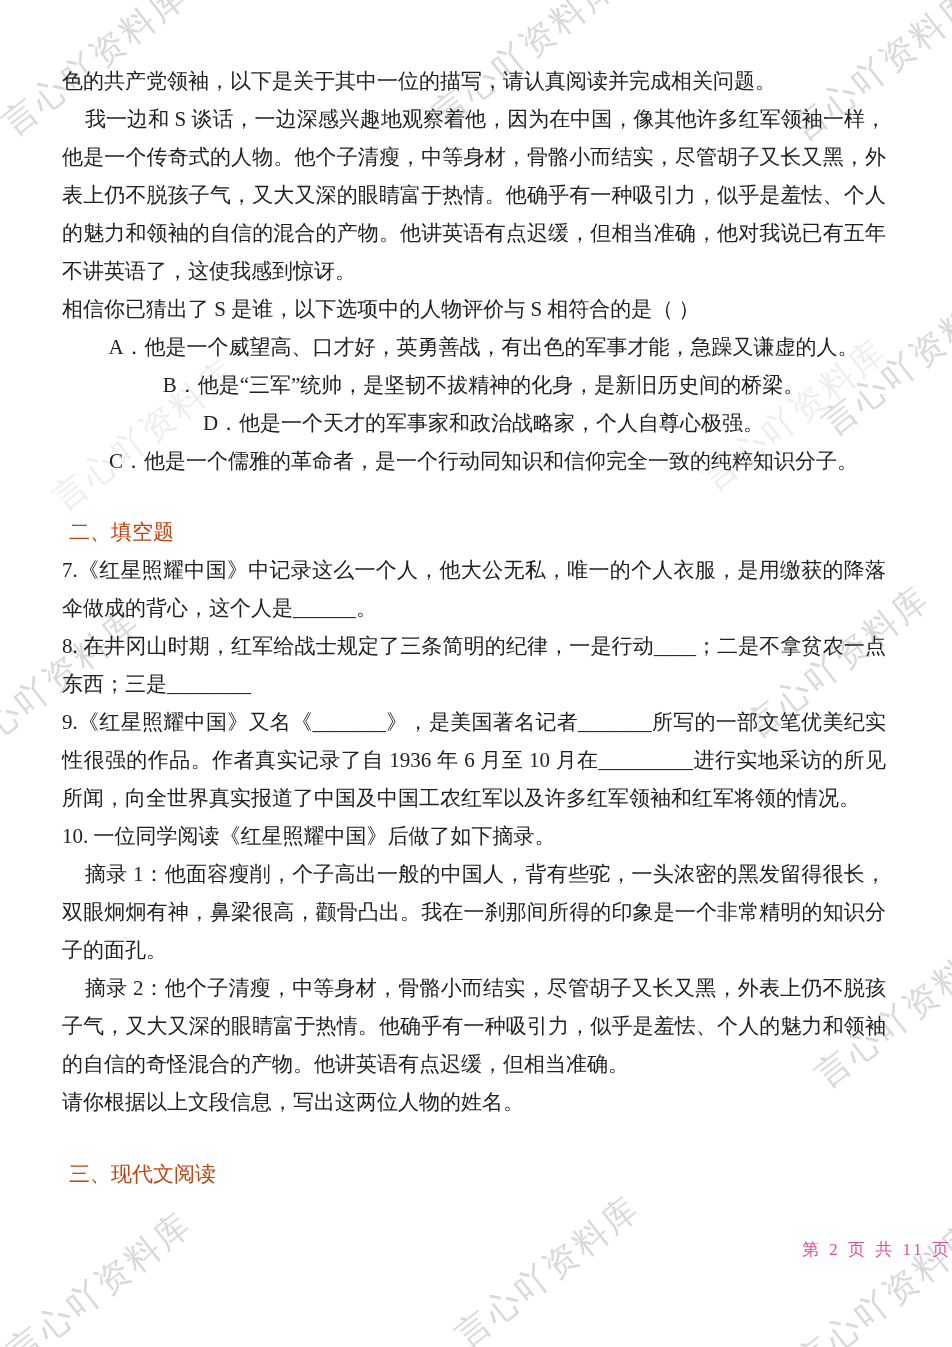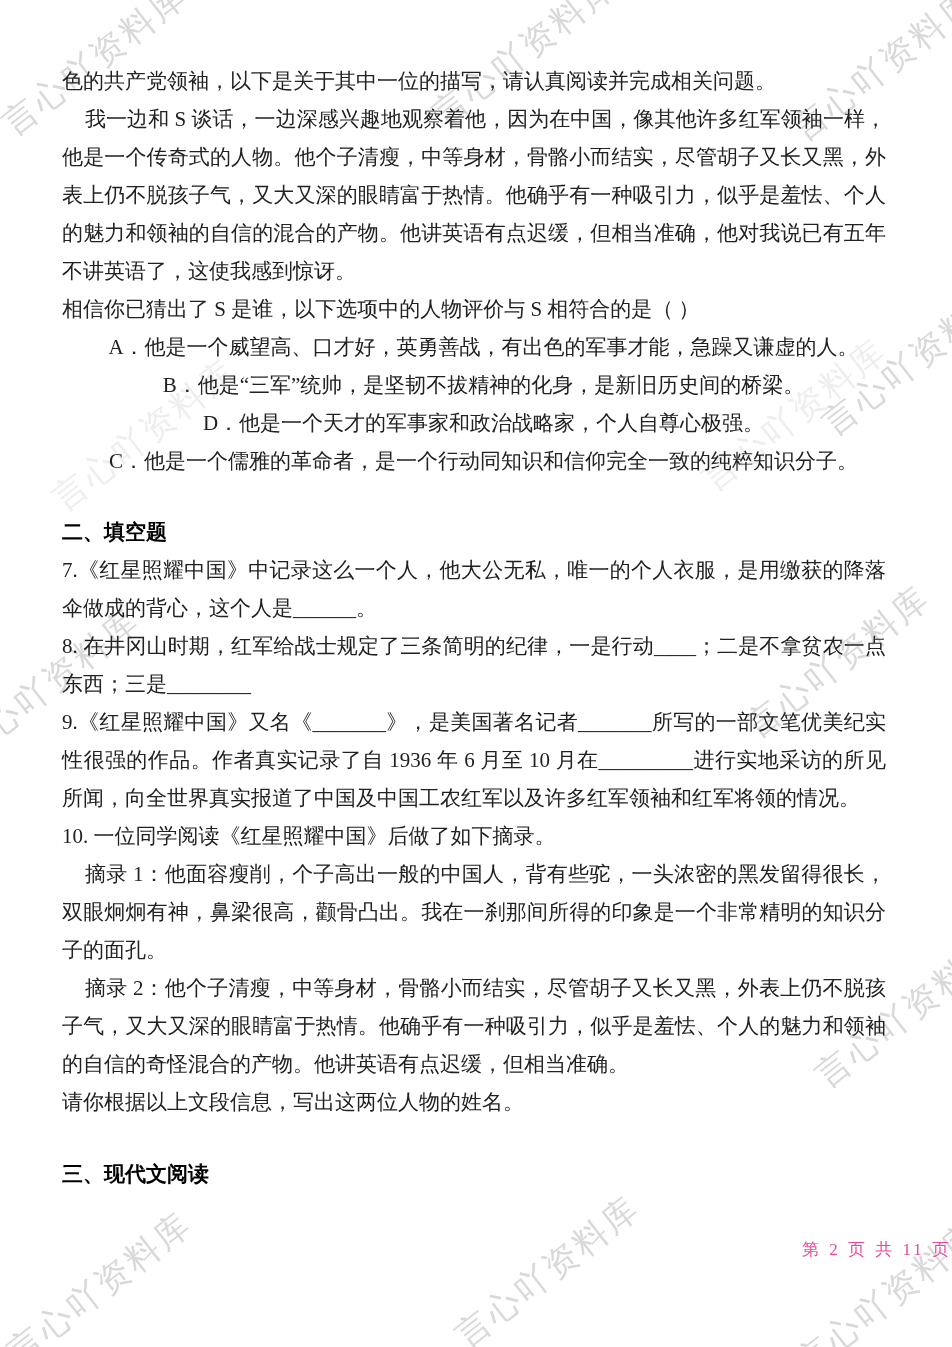--- a/index.html
+++ b/index.html
@@ -35,23 +35,23 @@
     line-height: 38px;
     text-align: justify;
     z-index: 1;
   }
   .content p { margin: 0; }
   p.indent { text-indent: 23px; }
   p.option { padding-left: 19px; text-align: center; }
   h2.sec {
     font-size: 21px;
     line-height: 38px;
-    font-weight: bold;
-    margin: 33px 0 0 0;
-    color: #000000;
+    font-weight: normal;
+    margin: 33px 0 0 7px;
+    color: #c2410c;
   }
   h2.sec.sec3 { margin-top: 34px; }
   .footer {
     position: absolute;
     left: 0;
     right: 0;
     top: 1238px;
     text-align: right;
     font-size: 17px;
     letter-spacing: 3px;

